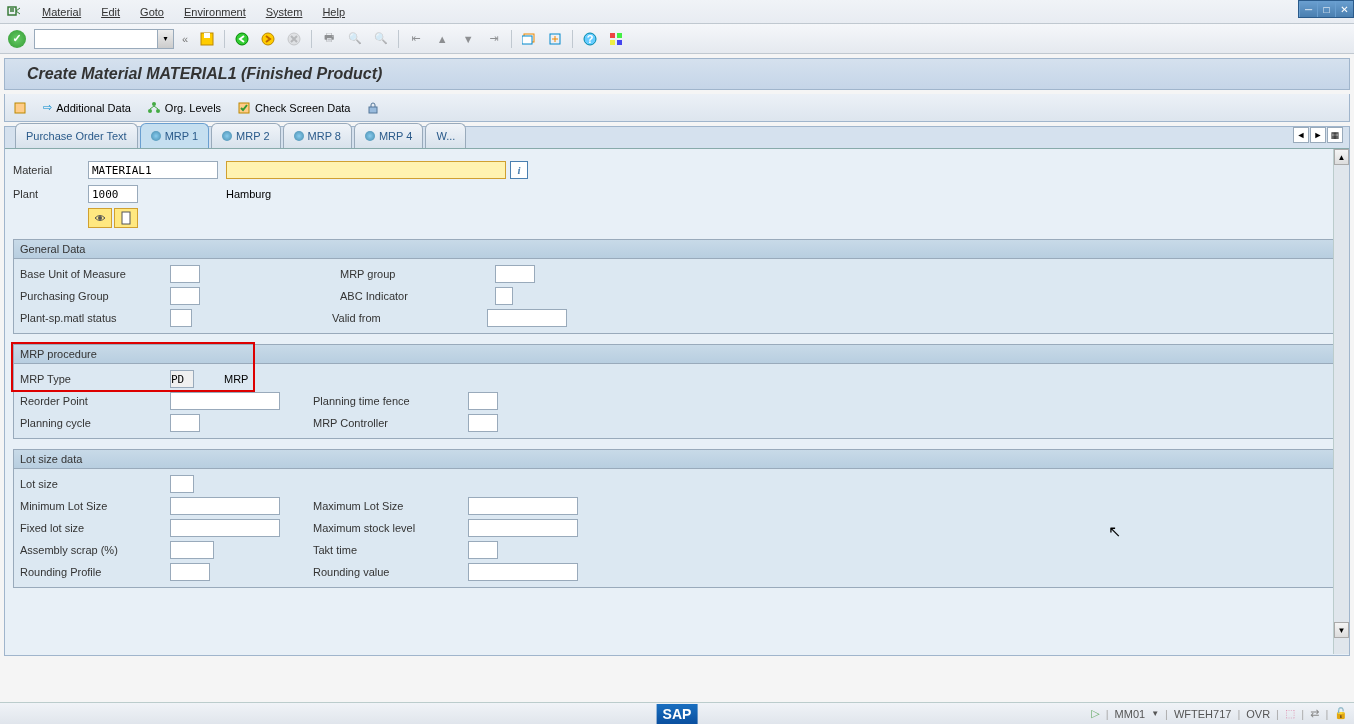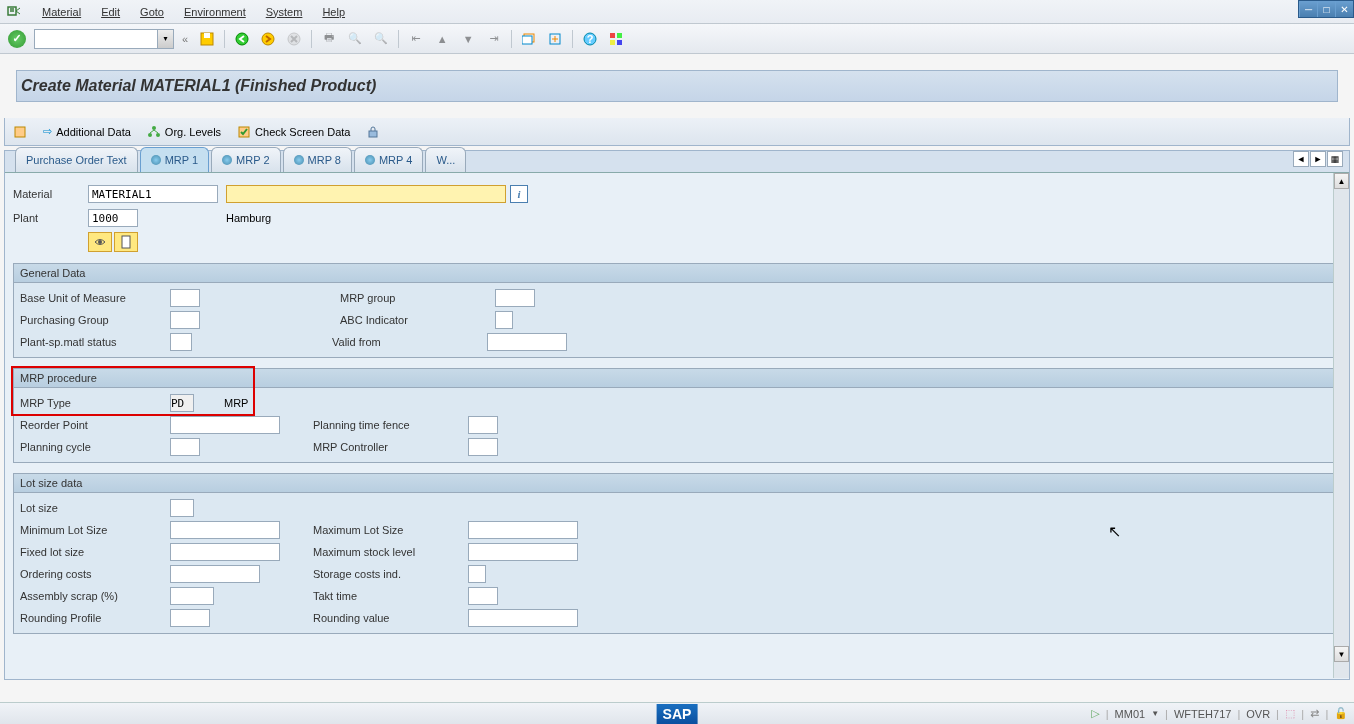--- a/index.html
+++ b/index.html
@@ -14,21 +14,21 @@
 
 
 .toolbar { background: linear-gradient(#f5f7fa,#e5e9ef); height: 30px; display: flex; align-items: center; padding: 0 8px; border-bottom: 1px solid #c0c8d0; gap: 4px; }
 .tb-btn { width: 22px; height: 22px; display: inline-flex; align-items: center; justify-content: center; border: 1px solid transparent; border-radius: 2px; cursor: pointer; }
 .tb-sep { width: 1px; height: 18px; background: #c0c8d0; margin: 0 2px; }
 .tb-check { width: 18px; height: 18px; border-radius: 50%; background: radial-gradient(#6c6,#393); display: inline-flex; align-items: center; justify-content: center; color: #fff; font-weight: bold; margin-right: 4px; }
 .tb-combo { width: 140px; height: 20px; border: 1px solid #9ab; background: #fff; display: inline-flex; align-items: center; position: relative; }
 .tb-combo .arrow { position: absolute; right: 0; width: 16px; height: 100%; background: linear-gradient(#eee,#ccc); border-left: 1px solid #9ab; display: flex; align-items: center; justify-content: center; font-size: 8px; }
 
 
-.title-area { background: linear-gradient(#d5e1ee,#c5d5e8); border: 1px solid #a0b5cc; margin: 16px; padding: 6px 4px; }
+.title-area { background: linear-gradient(#d5e1ee,#c5d5e8); border: 1px solid #a0b5cc; margin: 4px; padding: 6px 22px; }
 .title-area h1 { font-size: 16px; font-style: italic; font-weight: bold; color: #333; }
 
 
 .subtoolbar { background: linear-gradient(#ecf1f7,#dde5ee); height: 28px; display: flex; align-items: center; padding: 0 8px; border: 1px solid #a0b5cc; border-top: none; margin: 0 4px; gap: 16px; }
 .sub-item { display: flex; align-items: center; gap: 4px; cursor: pointer; }
 
 
 .main-panel { margin: 4px; background: #e8f0f7; border: 1px solid #a0b5cc; position: relative; height: 530px; }
 
 
@@ -340,28 +340,20 @@
         </div>
         <div class="gb-row">
           <span class="gb-label">Fixed lot size</span>
           <input class="gb-field" style="width: 110px;">
           <div class="gb-col2" style="margin-left:33px">
               <span class="gb-label">Maximum stock level</span>
               <input class="gb-field" style="width: 110px;">
             </div>
         </div>
         <div class="gb-row">
-          <span class="gb-label">Ordering costs</span>
-          <input class="gb-field" style="width: 90px;">
-          <div class="gb-col2" style="margin-left:53px">
-              <span class="gb-label">Storage costs ind.</span>
-              <input class="gb-field" style="width: 18px;">
-            </div>
-        </div>
-        <div class="gb-row">
           <span class="gb-label">Assembly scrap (%)</span>
           <input class="gb-field" style="width: 44px;">
           <div class="gb-col2" style="margin-left:99px">
               <span class="gb-label">Takt time</span>
               <input class="gb-field" style="width: 30px;">
             </div>
         </div>
         <div class="gb-row">
           <span class="gb-label">Rounding Profile</span>
           <input class="gb-field" style="width: 40px;">

